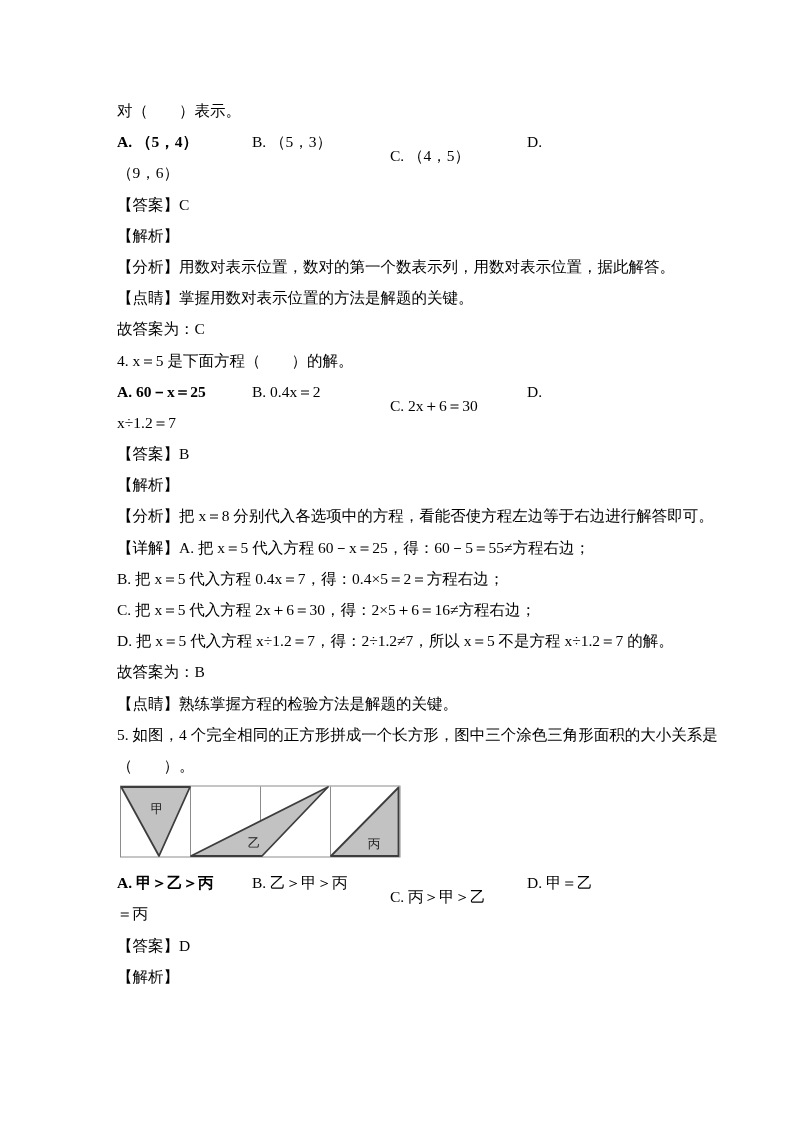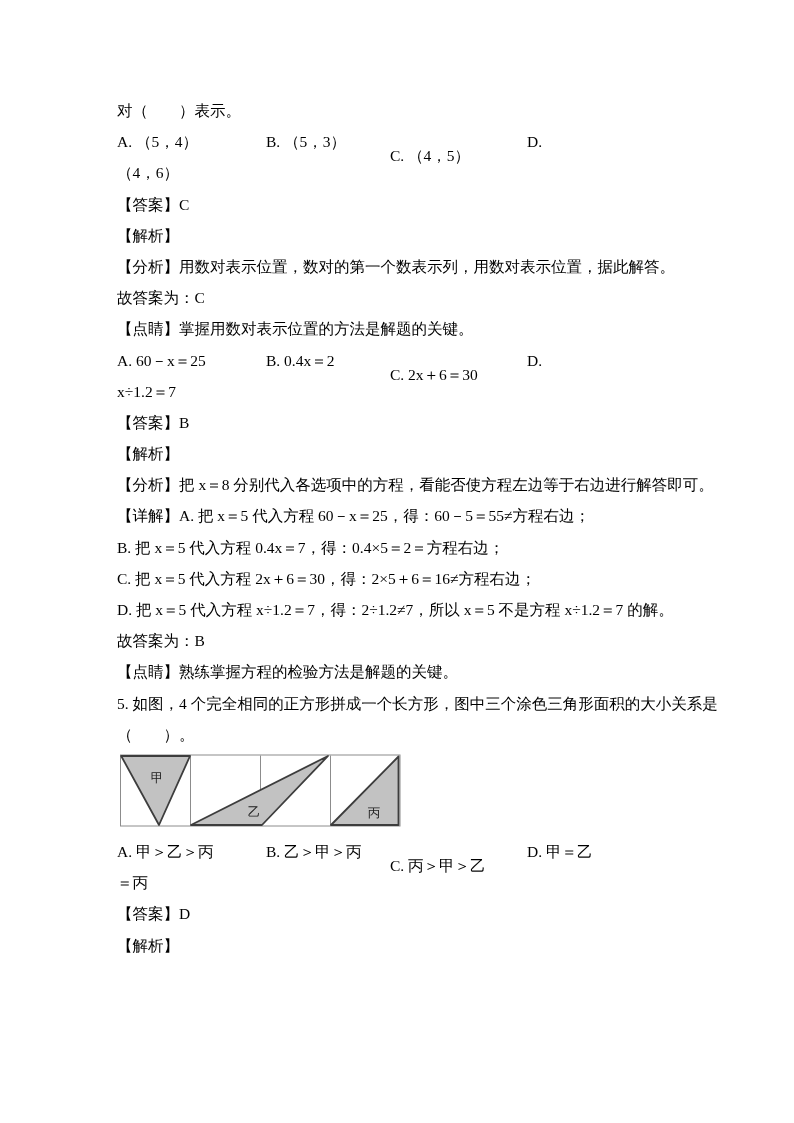--- a/index.html
+++ b/index.html
@@ -20,22 +20,22 @@
     top: 95px;
     width: 600px;
   }
   .line {
     height: 31.2px;
     line-height: 31.2px;
     white-space: pre;
   }
   .opts { position: relative; }
   .opt { position: absolute; top: 0; white-space: pre; }
-  .opt.c0 { left: 0; }
-  .opt.c1 { left: 149px; }
+  .opt.c0 { left: 0; font-weight: bold; }
+  .opt.c1 { left: 135px; }
   .opt.c2 { left: 273px; margin-top: 14px; }
   .opt.c3 { left: 410px; }
   .figure-wrap {
     height: 73px;
     margin: 4px 0 9px 3px;
   }
   .figure-wrap svg { display: block; }
   .frame { fill: #ffffff; stroke-width: 1; }
   .grid  { stroke-width: 1; }
   .tri   { stroke-width: 1.8; stroke-linejoin: round; }
@@ -52,27 +52,28 @@
 <div class="page">
   <div class="content">
 
     <div class="line">对（　　）表示。</div>
     <div class="line opts">
       <span class="opt c0">A. （5，4）</span>
       <span class="opt c1">B. （5，3）</span>
       <span class="opt c2">C. （4，5）</span>
       <span class="opt c3">D.</span>
     </div>
-    <div class="line">（4，6）</div>
+    <div class="line">（9，6）</div>
     <div class="line">【答案】C</div>
     <div class="line">【解析】</div>
     <div class="line">【分析】用数对表示位置，数对的第一个数表示列，用数对表示位置，据此解答。</div>
+    <div class="line">【点睛】掌握用数对表示位置的方法是解题的关键。</div>
     <div class="line">故答案为：C</div>
-    <div class="line">【点睛】掌握用数对表示位置的方法是解题的关键。</div>
 
+    <div class="line">4. x＝5 是下面方程（　　）的解。</div>
     <div class="line opts">
       <span class="opt c0">A. 60－x＝25</span>
       <span class="opt c1">B. 0.4x＝2</span>
       <span class="opt c2">C. 2x＋6＝30</span>
       <span class="opt c3">D.</span>
     </div>
     <div class="line">x÷1.2＝7</div>
     <div class="line">【答案】B</div>
     <div class="line">【解析】</div>
     <div class="line">【分析】把 x＝8 分别代入各选项中的方程，看能否使方程左边等于右边进行解答即可。</div>

